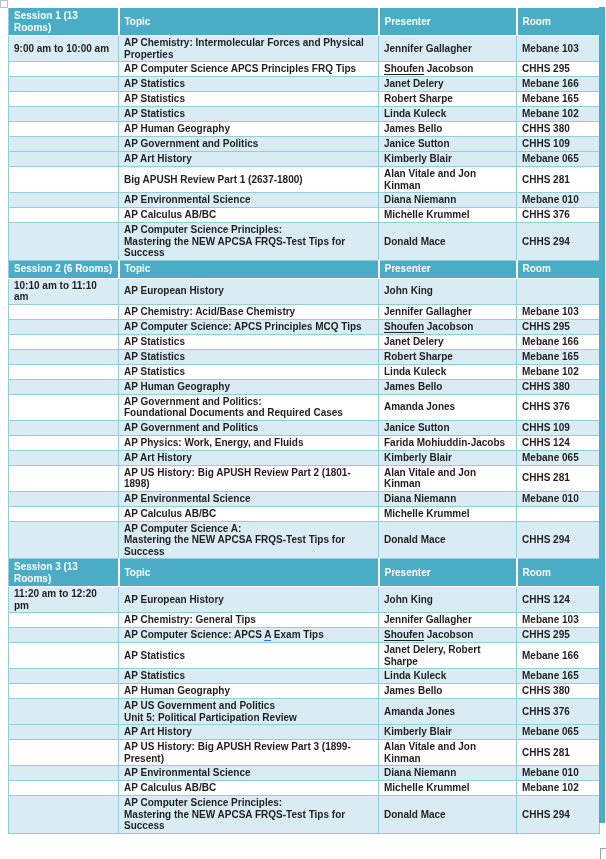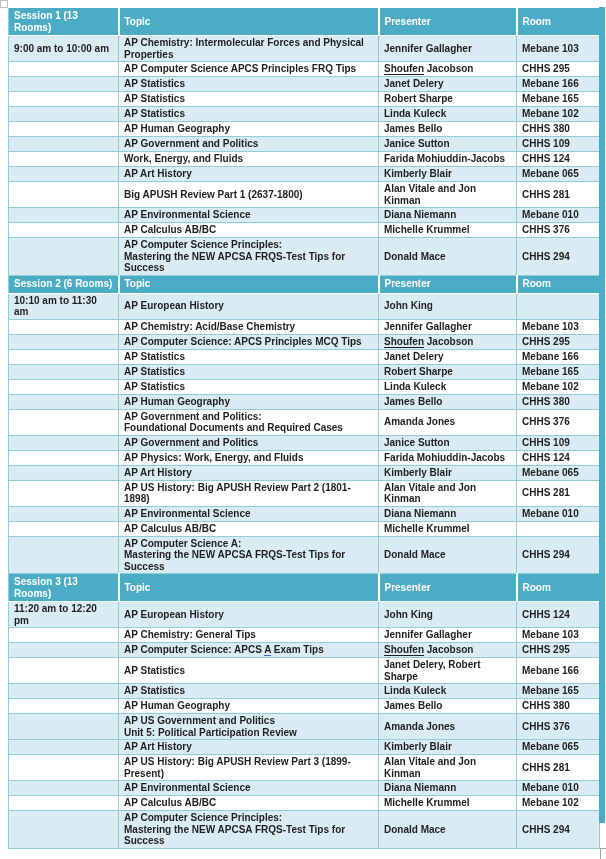--- a/index.html
+++ b/index.html
@@ -101,26 +101,20 @@
           <td>AP Human Geography</td>
           <td>James Bello</td>
           <td>CHHS 380</td>
         </tr>
         <tr class="shaded single">
           <td></td>
           <td>AP Government and Politics</td>
           <td>Janice Sutton</td>
           <td>CHHS 109</td>
         </tr>
-        <tr class="plain single">
-          <td></td>
-          <td>Work, Energy, and Fluids</td>
-          <td>Farida Mohiuddin-Jacobs</td>
-          <td>CHHS 124</td>
-        </tr>
         <tr class="shaded single">
           <td></td>
           <td>AP Art History</td>
           <td>Kimberly Blair</td>
           <td>Mebane 065</td>
         </tr>
         <tr class="plain single">
           <td></td>
           <td>Big APUSH Review Part 1 (2637-1800)</td>
           <td>Alan Vitale and Jon Kinman</td>
@@ -144,21 +138,21 @@
           <td>Donald Mace</td>
           <td>CHHS 294</td>
         </tr>
         <tr>
           <th>Session 2 (6 Rooms)</th>
           <th>Topic</th>
           <th>Presenter</th>
           <th>Room</th>
         </tr>
         <tr class="shaded single">
-          <td>10:10 am to 11:30 am</td>
+          <td>10:10 am to 11:10 am</td>
           <td>AP European History</td>
           <td>John King</td>
           <td></td>
         </tr>
         <tr class="plain single">
           <td></td>
           <td>AP Chemistry: Acid/Base Chemistry</td>
           <td>Jennifer Gallagher</td>
           <td>Mebane 103</td>
         </tr>

